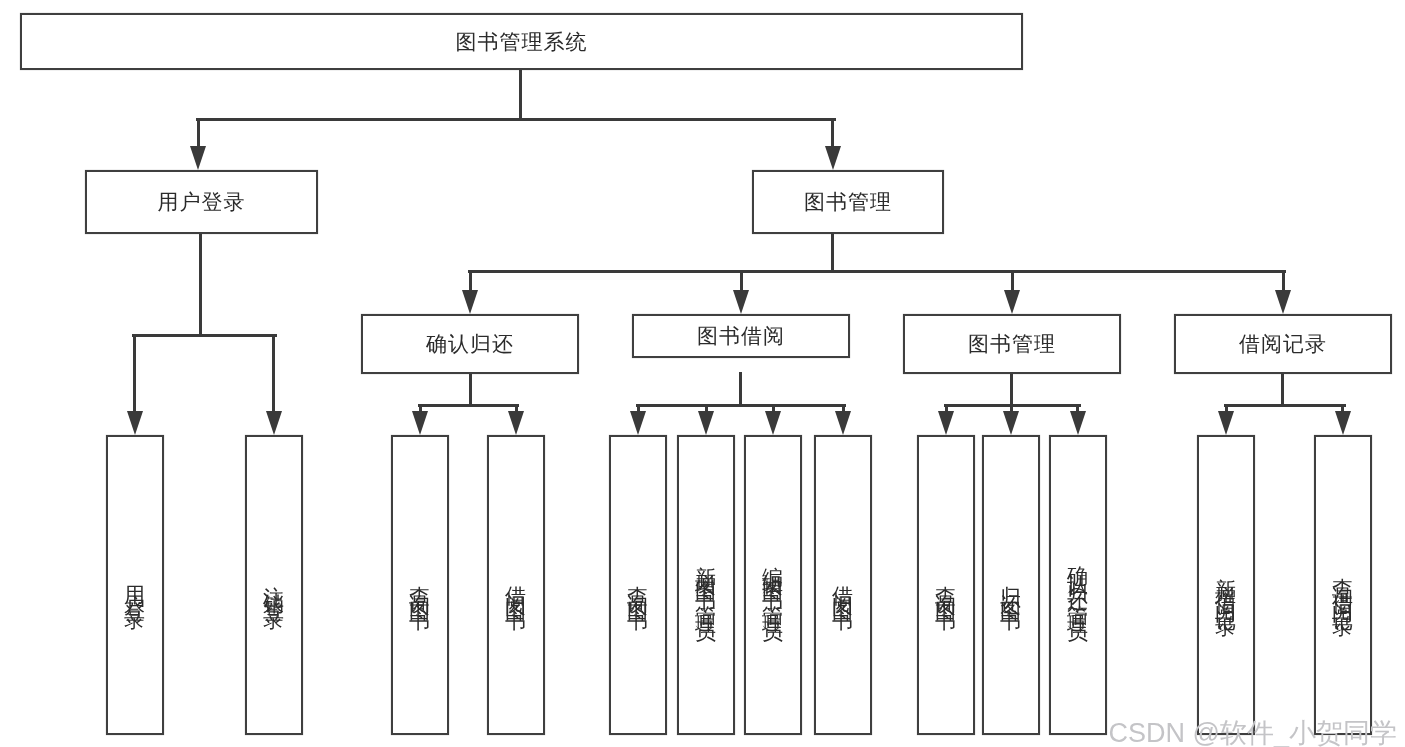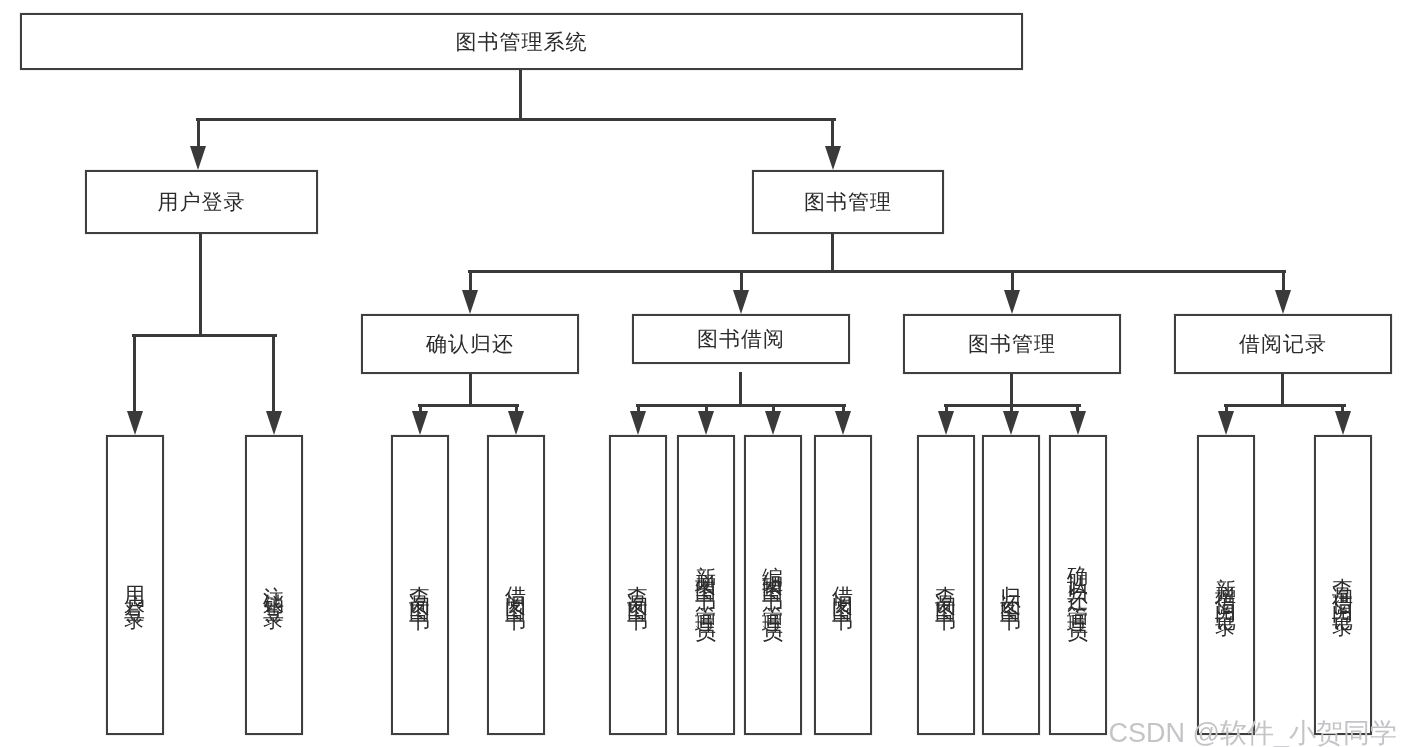--- a/index.html
+++ b/index.html
@@ -141,21 +141,21 @@
   <div class="box" style="left:85px;top:170px;width:233px;height:64px">
     <span class="lbl">用户登录</span>
   </div>
   <div class="box" style="left:752px;top:170px;width:192px;height:64px">
     <span class="lbl">图书管理</span>
   </div>
 
   <div class="box" style="left:361px;top:314px;width:218px;height:60px">
     <span class="lbl">确认归还</span>
   </div>
-  <div class="box" style="left:632px;top:314px;width:218px;height:50px">
+  <div class="box" style="left:632px;top:314px;width:218px;height:44px">
     <span class="lbl">图书借阅</span>
   </div>
   <div class="box" style="left:903px;top:314px;width:218px;height:60px">
     <span class="lbl">图书管理</span>
   </div>
   <div class="box" style="left:1174px;top:314px;width:218px;height:60px">
     <span class="lbl">借阅记录</span>
   </div>
 
   <div class="box v" style="left:106px;top:435px">

